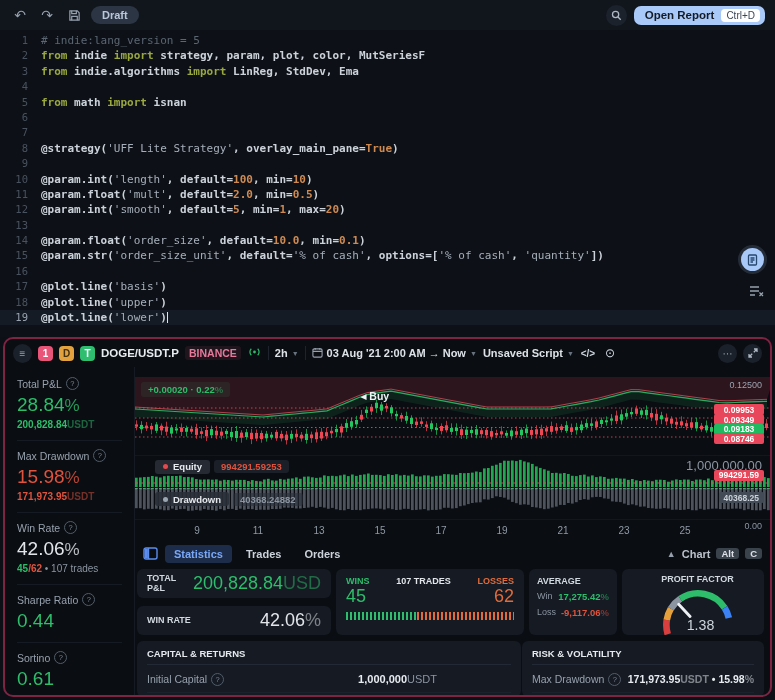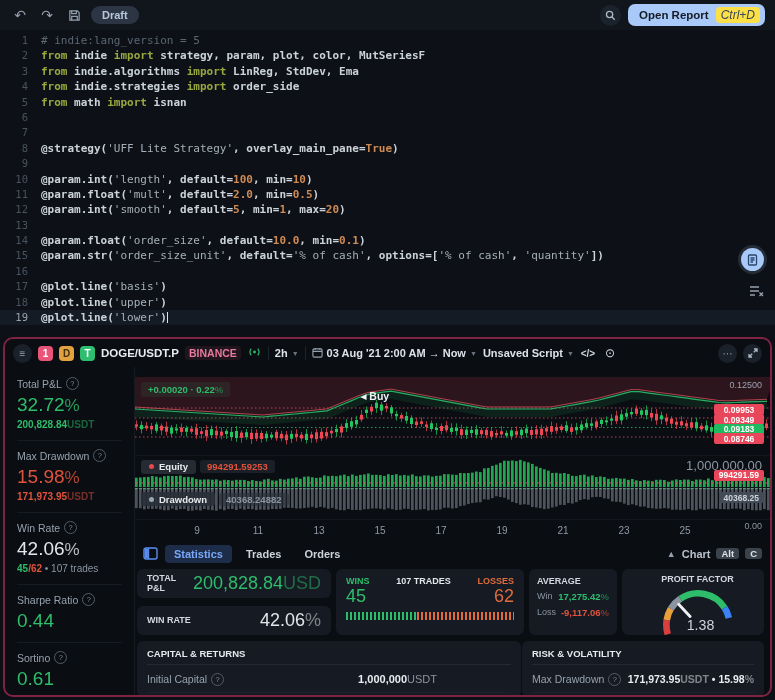--- a/index.html
+++ b/index.html
@@ -10,21 +10,21 @@
           display:flex;align-items:center;gap:7px;padding:0 10px;box-sizing:border-box;}
   .icon-btn{width:20px;height:20px;display:flex;align-items:center;justify-content:center;
             color:#95a0ae;font-size:14px;border-radius:4px;cursor:pointer;}
   .draft{background:#2b3544;color:#b9c7d8;font-size:11px;font-weight:bold;
          padding:3px 11px;border-radius:11px;}
   .spacer{flex:1}
   .search-circle{width:21px;height:21px;border-radius:50%;background:#1b222c;
                  display:flex;align-items:center;justify-content:center;cursor:pointer;}
   .open-report{background:#a9c9f9;color:#141b25;font-weight:bold;font-size:11.5px;
                padding:3px 5px 3px 11px;border-radius:7px;display:flex;align-items:center;gap:7px;cursor:pointer;}
-  .open-report .kbd{background:#fde047;color:#3a4757;font-size:12px;padding:1px 5px;border-radius:4px;font-weight:normal;font-style:italic;}
+  .open-report .kbd{background:#ffffff;color:#3a4757;font-size:10px;padding:1px 5px;border-radius:4px;font-weight:normal;}
   
   .editor{position:absolute;top:30px;left:0;right:0;height:304px;background:#0d1117;
           font-family:"DejaVu Sans Mono",monospace;font-size:11px;line-height:15.4px;padding-top:3px;}
   .code-line{display:flex;height:15.4px;white-space:pre;}
   .code-line.active{background:#151b24;}
   .gutter{width:28px;text-align:right;padding-right:13px;color:#49525f;flex:none;font-size:10.5px;}
   .code-line.active .gutter{color:#98a3b0;}
   .code{color:#ccd2da;font-weight:600;}
   .tk-kw{color:#99a83f;}
   .tk-str{color:#a6afb9;font-weight:500;}
@@ -72,21 +72,21 @@
   .price-chart svg,.pane svg{position:absolute;left:0;top:0;}
   .change-pill{position:absolute;left:6px;top:5px;background:rgba(46,189,107,.10);border-radius:3px;
                padding:2px 7px;font-size:9.5px;font-weight:bold;color:#2ebd6b;z-index:3;}
   .buy-tag{position:absolute;left:226px;top:13px;color:#f0f3f6;font-size:10.5px;font-weight:bold;z-index:3;}
   .buy-tag .tri{font-size:7px;vertical-align:1px;}
   .scale-label{position:absolute;right:8px;top:3px;font-size:9px;color:#9aa4b0;z-index:3;}
   .pbadge{position:absolute;right:6px;width:50px;text-align:center;font-size:8.5px;font-weight:bold;
           padding:.5px 0;border-radius:2px;color:#fff;z-index:3;}
   .pbadge.red{background:#e8465a;} .pbadge.green{background:#1fba5f;}
   .pane{height:33px;position:relative;border-top:1px solid #12161d;}
-  .legend{position:absolute;left:6px;top:4px;display:flex;gap:4px;align-items:center;font-size:9.5px;z-index:3;}
+  .legend{position:absolute;left:20px;top:4px;display:flex;gap:4px;align-items:center;font-size:9.5px;z-index:3;}
   .leg-pill{background:rgba(41,47,56,.88);border-radius:3px;padding:1.5px 8px;display:flex;
             align-items:center;gap:5px;color:#e6eaee;font-weight:bold;}
   .leg-val{background:rgba(41,47,56,.55);border-radius:3px;padding:1px 7px;font-weight:bold;}
   .dot{width:5px;height:5px;border-radius:50%;}
   .eq-scale{position:absolute;right:8px;top:2px;font-size:13px;color:#8b95a1;z-index:3;}
   .eq-badge{position:absolute;right:6px;top:14px;background:#e8465a;color:#fff;font-size:8.5px;
             font-weight:bold;padding:.5px 5px;border-radius:2px;z-index:3;}
   .dd-badge{position:absolute;right:6px;top:4px;background:#434b56;color:#cdd3da;font-size:8.5px;
             font-weight:bold;padding:.5px 5px;border-radius:2px;z-index:3;}
   .xaxis{height:22px;position:relative;border-top:1px solid #12161d;font-size:10px;color:#8f99a5;}
@@ -155,21 +155,21 @@
       <span>Open Report</span>
       <span class="kbd">Ctrl+D</span>
     </span>
   </div>
 
   <div class="editor">
     <div>
         <div class="code-line"><span class="gutter">1</span><span class="code"><span class="tk-com"># indie:lang_version = 5</span></span></div>
         <div class="code-line"><span class="gutter">2</span><span class="code"><span class="tk-kw">from</span> indie <span class="tk-kw">import</span> strategy, param, plot, color, MutSeriesF</span></div>
         <div class="code-line"><span class="gutter">3</span><span class="code"><span class="tk-kw">from</span> indie.algorithms <span class="tk-kw">import</span> LinReg, StdDev, Ema</span></div>
-        <div class="code-line"><span class="gutter">4</span><span class="code"><span class="tk-kw">from</span> indie.strategies <span class="tk-kw">import</span> order_side</span></div>
+        <div class="code-line"><span class="gutter">4</span></div>
         <div class="code-line"><span class="gutter">5</span><span class="code"><span class="tk-kw">from</span> math <span class="tk-kw">import</span> isnan</span></div>
         <div class="code-line"><span class="gutter">6</span><span class="code"></span></div>
         <div class="code-line"><span class="gutter">7</span><span class="code"></span></div>
         <div class="code-line"><span class="gutter">8</span><span class="code"><span class="tk-dec">@strategy</span>(<span class="tk-str">'UFF Lite Strategy'</span>, overlay_main_pane=<span class="tk-num">True</span>)</span></div>
         <div class="code-line"><span class="gutter">9</span><span class="code"></span></div>
         <div class="code-line"><span class="gutter">10</span><span class="code"><span class="tk-dec">@param.int</span>(<span class="tk-str">'length'</span>, default=<span class="tk-num">100</span>, min=<span class="tk-num">10</span>)</span></div>
         <div class="code-line"><span class="gutter">11</span><span class="code"><span class="tk-dec">@param.float</span>(<span class="tk-str">'mult'</span>, default=<span class="tk-num">2.0</span>, min=<span class="tk-num">0.5</span>)</span></div>
         <div class="code-line"><span class="gutter">12</span><span class="code"><span class="tk-dec">@param.int</span>(<span class="tk-str">'smooth'</span>, default=<span class="tk-num">5</span>, min=<span class="tk-num">1</span>, max=<span class="tk-num">20</span>)</span></div>
         <div class="code-line"><span class="gutter">13</span><span class="code"></span></div>
         <div class="code-line"><span class="gutter">14</span><span class="code"><span class="tk-dec">@param.float</span>(<span class="tk-str">'order_size'</span>, default=<span class="tk-num">10.0</span>, min=<span class="tk-num">0.1</span>)</span></div>
@@ -242,21 +242,21 @@
     </div>
 
     <div class="pbody">
 
       <div class="sidebar">
         <div class="sb-item">
           <div class="sb-label">
               <span>Total P&amp;L</span>
               <span class="help">?</span>
             </div>
-          <div class="sb-value green"><span>32.72</span><span class="pct">%</span></div>
+          <div class="sb-value green"><span>28.84</span><span class="pct">%</span></div>
           <div class="sb-sub green"><span>200,828.84</span><span class="dim">USDT</span></div>
         </div>
         <div class="sb-item">
           <div class="sb-label">
               <span>Max Drawdown</span>
               <span class="help">?</span>
             </div>
           <div class="sb-value red"><span>15.98</span><span class="pct">%</span></div>
           <div class="sb-sub red"><span>171,973.95</span><span class="dim">USDT</span></div>
         </div>

